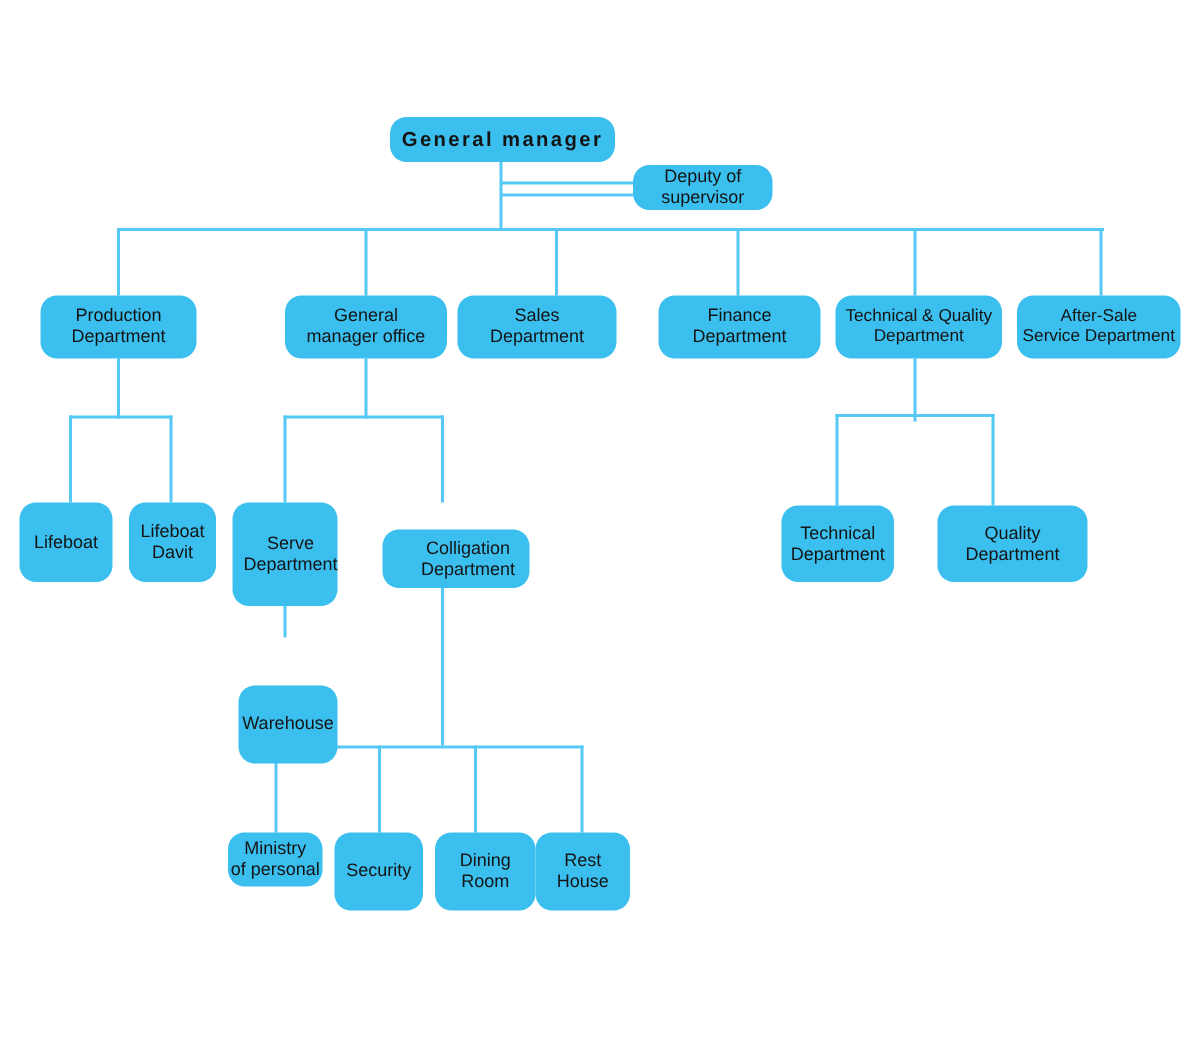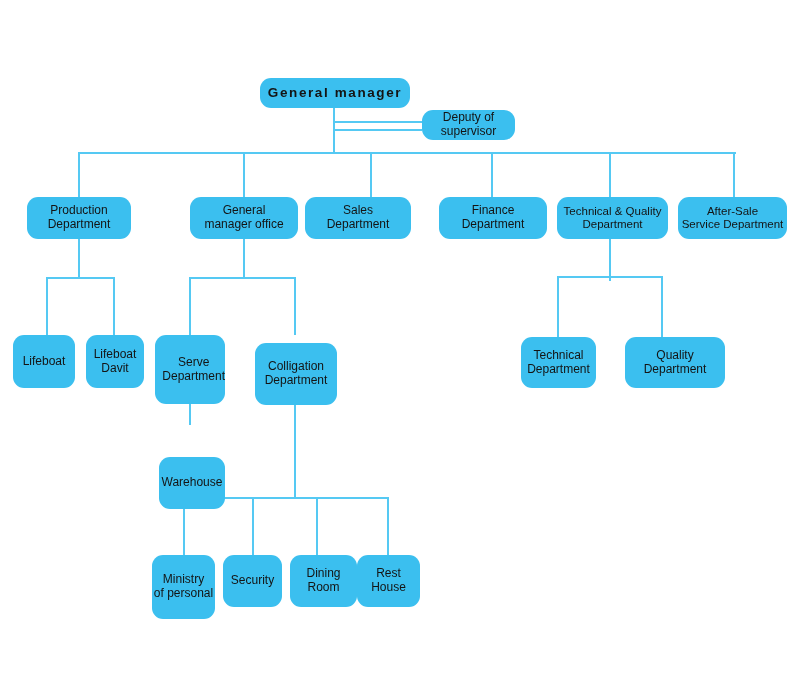--- a/index.html
+++ b/index.html
@@ -32,25 +32,25 @@
   .n-deputy   {left:422px;top:110px;width:93px; height:30px;}
   .n-production{left:27px; top:197px;width:104px;height:42px;}
   .n-gmoffice {left:190px;top:197px;width:108px;height:42px;}
   .n-sales    {left:305px;top:197px;width:106px;height:42px;}
   .n-finance  {left:439px;top:197px;width:108px;height:42px;}
   .n-tq       {left:557px;top:197px;width:111px;height:42px;font-size:11.5px;}
   .n-aftersale{left:678px;top:197px;width:109px;height:42px;font-size:11.5px;}
   .n-lifeboat {left:13px; top:335px;width:62px; height:53px;}
   .n-davit    {left:86px; top:335px;width:58px; height:53px;}
   .n-serve    {left:155px;top:335px;width:70px; height:69px;justify-content:flex-end;}
-  .n-collig   {left:255px;top:343px;width:82px; height:62px;}
+  .n-collig   {left:255px;top:353px;width:82px; height:39px;padding-left:16px;}
   .n-technical{left:521px;top:337px;width:75px; height:51px;}
   .n-quality  {left:625px;top:337px;width:100px; height:51px;}
   .n-warehouse{left:159px;top:425px;width:66px; height:52px;margin-top:32px;}
-  .n-ministry {left:152px;top:555px;width:63px; height:64px;}
+  .n-ministry {left:152px;top:555px;width:63px; height:36px;}
   .n-security {left:223px;top:555px;width:59px; height:52px;}
   .n-dining   {left:290px;top:555px;width:67px; height:52px;}
   .n-rest     {left:357px;top:555px;width:63px; height:52px;}
 </style>
 </head>
 <body>
 
 <div class="canvas">
 
   <i class="ln" style="left:333px;top:106px;width:2px;height:48px"></i>

